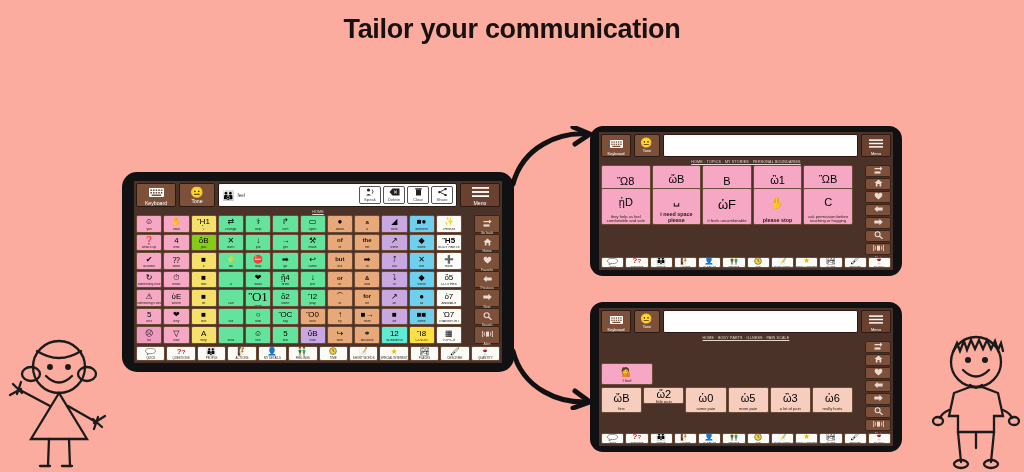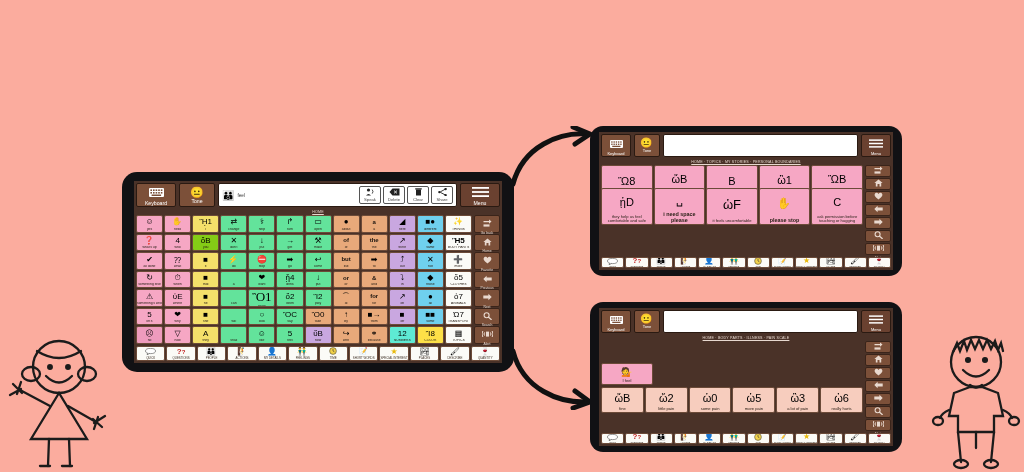--- a/index.html
+++ b/index.html
@@ -72,21 +72,21 @@
   }
   .msg-act .lbl { font-size: 4.2px; color: #444; margin-top: 1px; }
 
   .breadcrumb {
     text-align: center; font-size: 3.6px; color: #e7d8cf; padding: 1px 0;
     letter-spacing: 0.2px; white-space: nowrap; overflow: hidden;
   }
   .breadcrumb span { text-decoration: underline; }
 
   
-  .body-row { display: flex; flex: 1; min-height: 0; gap: 2px; padding: 0 2px 2px; }
+  .body-row { display: flex; flex: 1; min-height: 0; gap: 12px; padding: 0 2px 2px; }
   .grid-wrap { flex: 1; display: flex; flex-direction: column; gap: 1px; min-width: 0; }
   .grid { display: grid; gap: 1px; flex: 1; min-height: 0; }
   .cell {
     border: 1px solid #6b4a38; border-radius: 2px; overflow: hidden;
     display: flex; flex-direction: column; align-items: center;
     justify-content: flex-end; position: relative; min-width: 0;
   }
   .cell .cap {
     font-size: 3.4px; color: #2b2118; line-height: 1.05; text-align: center;
     width: 100%; padding-bottom: 0.5px; white-space: nowrap; overflow: hidden;
@@ -119,20 +119,21 @@
   .phone .sb-btn .lbl { font-size: 3.1px; }
 
   .pain-first { background: #F6A7C4; }
   .spacer { flex: 1; }
 </style>
 </head>
 <body>
 
 <div id="stage">
 
+  <div class="title">Tailor your communication</div>
 
   <div class="figure fig-girl">
     <svg width="110" height="138" viewBox="0 0 110 138">
       <g fill="none" stroke="#1b1b1b" stroke-width="2.3" stroke-linecap="round">
         <circle cx="55" cy="33" r="26"></circle>
         <path d="M33 17 q22 14 44 0"></path>
         <ellipse cx="27" cy="40" rx="9" ry="7"></ellipse>
         <ellipse cx="83" cy="40" rx="9" ry="7"></ellipse>
         <circle cx="46" cy="33" r="1.8" fill="#1b1b1b"></circle>
         <circle cx="64" cy="33" r="1.8" fill="#1b1b1b"></circle>
@@ -1028,21 +1029,21 @@
             <div class="cell pain-first" style="width:52px;height:22px">
               <span class="sym" style="font-size:9px">💁</span>
               <span class="cap">I feel</span>
             </div>
           </div>
           <div class="grid" id="pbot-grid" style="grid-auto-rows: 23px; align-content: start; margin-top: 1px; grid-template-columns: repeat(6, 1fr);">
               <div class="cell" style="background: rgb(247, 205, 190); height: 26px;">
                 <span class="sym" style="font-size: 11px;">ὤB</span>
                 <span class="cap">fine</span>
               </div>
-              <div class="cell" style="background: rgb(247, 205, 190); height: 26px;">
+              <div class="cell" style="background: rgb(247, 205, 190); height: 17px;">
                 <span class="sym" style="font-size: 11px;">ὤ2</span>
                 <span class="cap">little pain</span>
               </div>
               <div class="cell" style="background: rgb(247, 205, 190); height: 26px;">
                 <span class="sym" style="font-size: 11px;">ὡ0</span>
                 <span class="cap">some pain</span>
               </div>
               <div class="cell" style="background: rgb(247, 205, 190); height: 26px;">
                 <span class="sym" style="font-size: 11px;">ὡ5</span>
                 <span class="cap">more pain</span>

